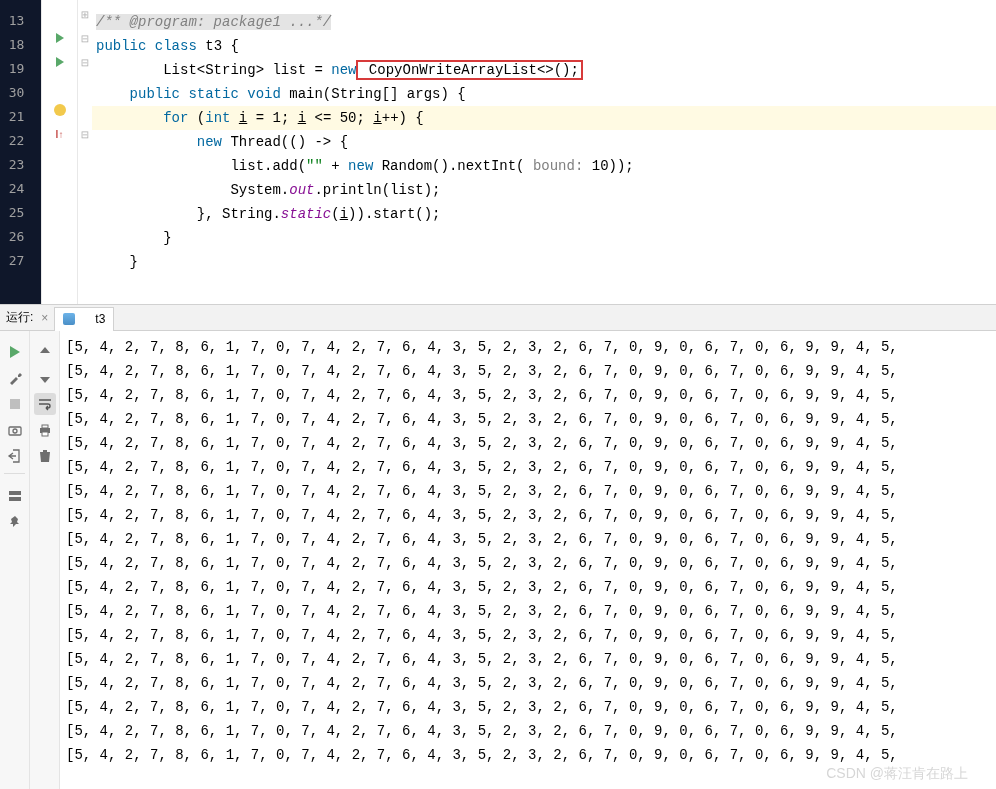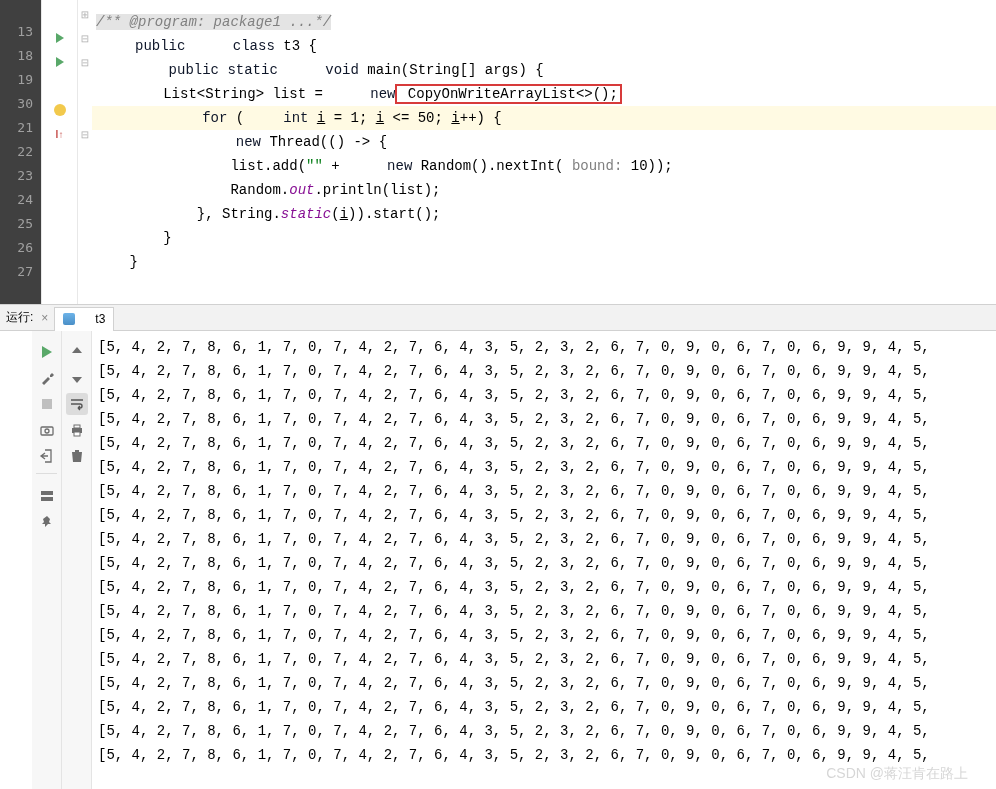--- a/index.html
+++ b/index.html
@@ -1,39 +1,39 @@
 <!DOCTYPE html>
 <html><head>
 <meta charset="utf-8">
 <style>
 * { margin:0; padding:0; box-sizing:border-box; }
 body { font-family:"Segoe UI",Arial,sans-serif; font-size:13px; background:#fff; color:#000; width:996px; height:789px; overflow:hidden; }
 .editor { display:flex; height:305px; border-bottom:1px solid #d1d1d1; }
-.gutter { width:42px; background:#404040; border-right:1px solid #e8e8e8; text-align:right; padding-top:20px; }
+.gutter { width:42px; background:#0f172a; border-right:1px solid #e8e8e8; text-align:center; padding-top:9px; }
 .gutter .ln { height:24px; line-height:24px; padding-right:8px; color:#a0a0a0; font-family:Consolas,monospace; font-size:13px; }
 .marks { width:36px; background:#fff; padding-top:2px; border-right:1px solid #e8e8e8; }
 .marks .mk { height:24px; display:flex; align-items:center; justify-content:center; }
 .run-tri { width:0; height:0; border-left:8px solid #59a869; border-top:5px solid transparent; border-bottom:5px solid transparent; }
 .red-up { font-size:10px; color:#c75450; font-weight:bold; }
 .bulb { width:12px; height:12px; background:#f2c94c; border-radius:50%; }
 .fold { width:14px; background:#fff; padding-top:2px; }
 .fold .fd { height:24px; display:flex; align-items:center; justify-content:center; color:#b0b0b0; font-size:10px; }
 .code { flex:1; padding-top:10px; font-family:Consolas,"Courier New",monospace; font-size:14px; }
 .code .cl { height:24px; line-height:24px; white-space:pre; padding-left:4px; }
 .cl.hl { background:#fffae3; }
 .cm { color:#808080; font-style:italic; background:#e4e4e4; }
-.kw { color:#0f172a;margin-left:39px; }
+.kw { color:#0369a1; }
 .ty { color:#000; }
 .st { color:#067d17; }
 .fn { color:#000; }
 .stat { font-style:italic; color:#871094; }
 .pa { color:#808080; }
 .boxed { border:2px solid #d73a3a; padding:0 2px; }
 
-.run-panel { display:flex; height:484px;padding-left:32px; }
+.run-panel { display:flex; height:484px; }
 .run-header { position:absolute; top:305px; left:0; right:0; height:26px; background:#f2f2f2; border-bottom:1px solid #d1d1d1; display:flex; align-items:center; padding-left:6px; font-size:12px;text-align:center; }
 .run-header .lbl { margin-right:8px; }
 .run-header .close { color:#888; margin-right:6px; cursor:pointer; }
 .run-header .tab { display:flex; align-items:center; gap:20px; background:#fff; border:1px solid #d1d1d1; border-bottom:none; padding:2px 8px; height:24px; margin-top:2px; }
 .run-header .tab .ico { width:12px; height:12px; background:linear-gradient(#6db3e8,#4a8fc7); border-radius:2px; }
 
 .run-body { display:flex; width:100%; margin-top:26px; }
 .sidebar1 { width:30px; background:#f7f7f7; border-right:1px solid #e4e4e4; padding-top:6px; }
 .sidebar2 { width:30px; background:#f7f7f7; border-right:1px solid #e4e4e4; padding-top:6px; }
 .sb-btn { width:22px; height:22px; margin:4px auto; display:flex; align-items:center; justify-content:center; color:#6e6e6e; border-radius:3px; cursor:pointer; }
@@ -91,26 +91,26 @@
       <div class="fd">⊟</div>
       <div class="fd"></div>
       <div class="fd"></div>
       <div class="fd"></div>
       <div class="fd"></div>
       <div class="fd"></div>
     </div>
   <div class="code" id="code">
       <div class="cl"><span class="cm">/** @program: package1 ...*/</span></div>
       <div class="cl"><span class="kw">public </span><span class="kw">class </span><span class="ty">t3 {</span></div>
+      <div class="cl"><span class="ty">        List&lt;String&gt; list = </span><span class="kw">new</span><span class="ty boxed"> CopyOnWriteArrayList&lt;&gt;();</span></div>
       <div class="cl"><span class="kw">    public static </span><span class="kw">void </span><span class="fn">main</span><span class="ty">(String[] args) {</span></div>
-      <div class="cl"><span class="ty">        List&lt;String&gt; list = </span><span class="kw">new</span><span class="ty boxed"> CopyOnWriteArrayList&lt;&gt;();</span></div>
       <div class="cl hl"><span class="kw">        for </span><span class="ty">(</span><span class="kw">int </span><span class="ty" style="text-decoration: underline;">i</span><span class="ty"> = </span><span class="ty">1</span><span class="ty">; </span><span class="ty" style="text-decoration: underline;">i</span><span class="ty"> &lt;= </span><span class="ty">50</span><span class="ty">; </span><span class="ty" style="text-decoration: underline;">i</span><span class="ty">++) {</span></div>
       <div class="cl"><span class="kw">            new </span><span class="ty">Thread(() -&gt; {</span></div>
       <div class="cl"><span class="ty">                list.add(</span><span class="st">""</span><span class="ty"> + </span><span class="kw">new </span><span class="ty">Random().nextInt(</span><span class="pa"> bound: </span><span class="ty">10</span><span class="ty">));</span></div>
-      <div class="cl"><span class="ty">                Random.</span><span class="stat">out</span><span class="ty">.println(list);</span></div>
+      <div class="cl"><span class="ty">                System.</span><span class="stat">out</span><span class="ty">.println(list);</span></div>
       <div class="cl"><span class="ty">            }, String.</span><span class="stat">static</span><span class="ty">(</span><span class="ty" style="text-decoration: underline;">i</span><span class="ty">)).start();</span></div>
       <div class="cl"><span class="ty">        }</span></div>
       <div class="cl"><span class="ty">    }</span></div>
     </div>
 </div>
 
 <div class="run-header">
   <span class="lbl">运行:</span>
   <span class="close">×</span>
   <div class="tab">

